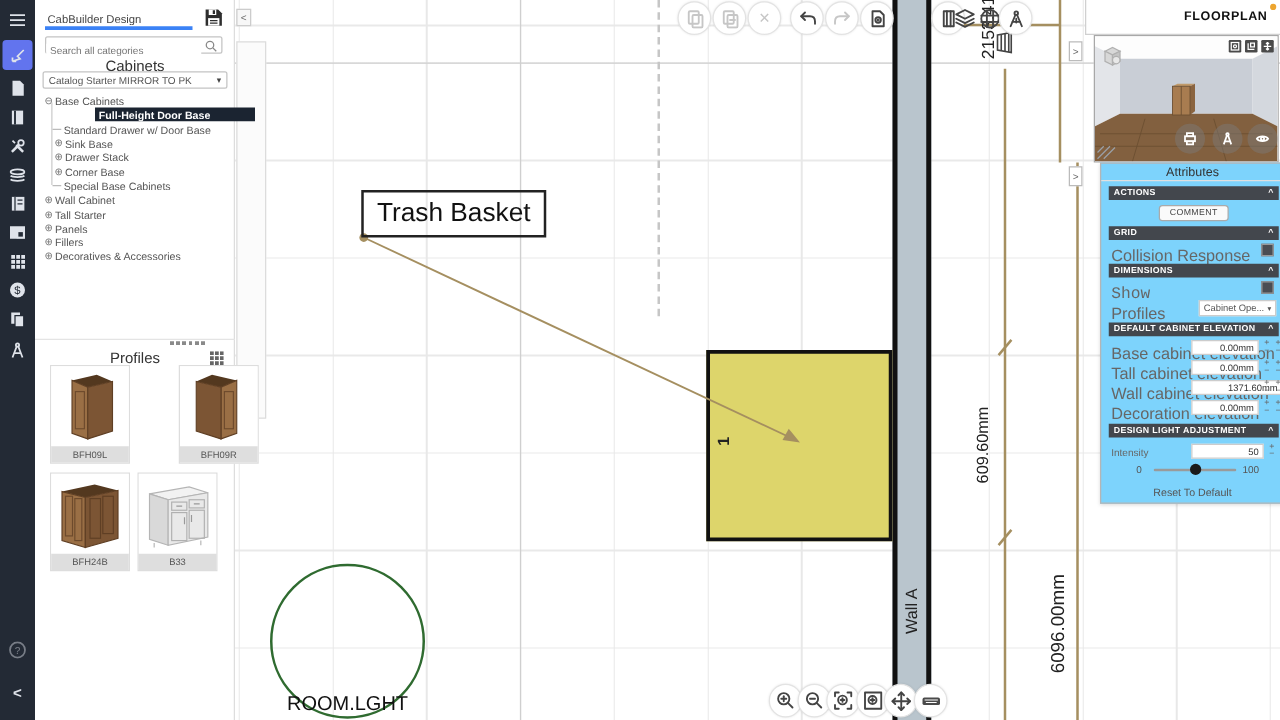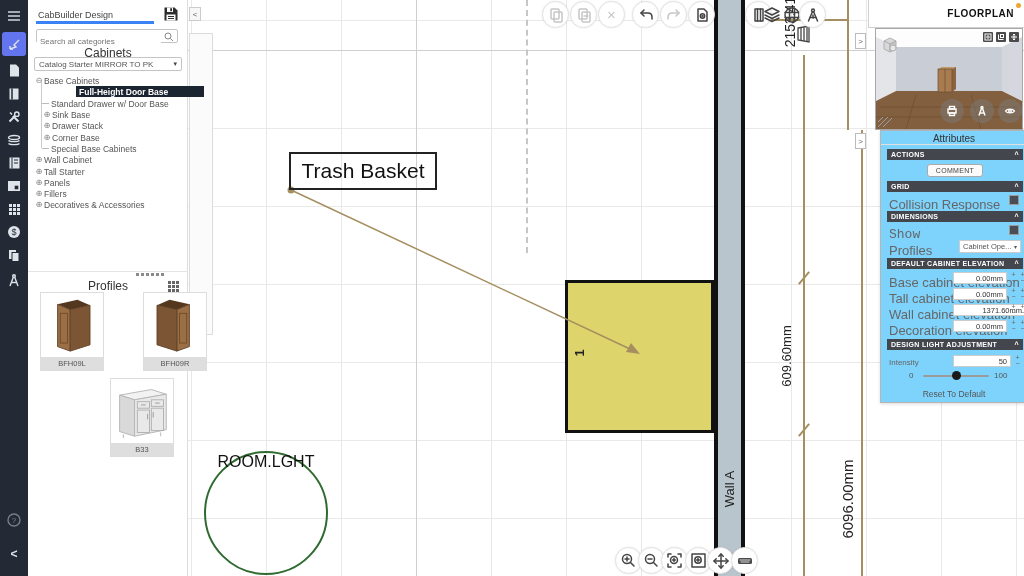--- a/index.html
+++ b/index.html
@@ -39,21 +39,21 @@
       repeating-linear-gradient(to right,#e8e8e8 0 1px,transparent 1px 75px),
       repeating-linear-gradient(to bottom,#e9e9e9 0 1px,transparent 1px 78px);
     background-repeat:no-repeat,no-repeat,repeat,repeat;
     background-size:1px 100%,100% 1px,auto,auto;
     background-position:228px 0,0 50px,3px 0,0 50px;}
   #dashline{left:526px;top:0;width:0;height:253px;border-left:2px dashed #c6c6c6;}
   #wall{left:714px;top:0;width:31px;height:576px;background:#b9c5cd;border-left:4px solid #111;border-right:4px solid #111;z-index:5;}
   #cab{left:565px;top:280px;width:149px;height:153px;background:#ddd56b;border:3px solid #111;z-index:6;}
   .rot{position:absolute;white-space:nowrap;transform:translate(-50%,-50%) rotate(-90deg);color:#222;z-index:7;}
   #trash-box{left:289px;top:152px;width:148px;height:38px;border:2px solid #222;background:transparent;display:flex;align-items:center;justify-content:center;font-size:21px;color:#111;z-index:8;}
-  #room-circle{left:204px;top:451px;width:124px;height:124px;border:2.5px solid #2f6b30;border-radius:50%;display:flex;align-items:flex-start;justify-content:center;font-size:16px;color:#111;background:transparent;z-index:8;}
+  #room-circle{left:216px;top:451px;width:124px;height:124px;border:2.5px solid #2f6b30;border-radius:50%;display:flex;align-items:flex-end;justify-content:center;font-size:16px;color:#111;background:transparent;z-index:8;}
   .tanline{position:absolute;background:#a58f60;z-index:4;}
   .tick{position:absolute;width:16px;height:2px;background:#a58f60;transform:rotate(-50deg);z-index:4;}
 
   
   .cbtn{position:absolute;width:27px;height:27px;border-radius:50%;background:#fff;border:1px solid #e3e3e3;box-shadow:0 0 2px rgba(0,0,0,.10);display:flex;align-items:center;justify-content:center;z-index:10;}
   .cbtn svg{stroke:#444;fill:none;stroke-width:1.5;stroke-linecap:round;stroke-linejoin:round;}
   .cbtn.dis svg{stroke:#c6c6c6;}
   .cbtn.dis{color:#c6c6c6;}
   .xglyph{font-size:15px;line-height:1;}
 
@@ -658,20 +658,34 @@
             <g transform="scale(-1,1) translate(-60,0)">
               <polygon points="14,10 36,5 50,11 28,16" fill="#53381f"></polygon>
               <polygon points="14,10 28,16 28,62 14,57" fill="#9a6f45" stroke="#5f3f24" stroke-width="1"></polygon>
               <polygon points="28,16 50,11 50,55 28,62" fill="#7c5534" stroke="#5f3f24" stroke-width="1"></polygon>
               <rect x="17" y="20" width="8" height="33" fill="none" stroke="#6d4a2c" stroke-width="1"></rect>
             </g>
           </svg>
       </div>
       <div class="prod-lbl">BFH09R</div>
     </div>
+    <div class="prod-card" style="left:12px;top:378px;">
+      <div class="prod-img">
+        <svg width="56" height="62" viewBox="0 0 60 66">
+            <polygon points="6,14 34,8 54,13 26,19" fill="#53381f"></polygon>
+            <polygon points="6,14 26,19 26,62 6,56" fill="#9a6f45" stroke="#5f3f24" stroke-width="1"></polygon>
+            <polygon points="26,19 54,13 54,54 26,62" fill="#7c5534" stroke="#5f3f24" stroke-width="1"></polygon>
+            <rect x="9" y="18" width="6" height="34" fill="none" stroke="#6d4a2c" stroke-width="1"></rect>
+            <rect x="17" y="20" width="6" height="36" fill="none" stroke="#6d4a2c" stroke-width="1"></rect>
+            <rect x="30" y="20" width="9" height="34" fill="none" stroke="#5f3f24" stroke-width="1"></rect>
+            <rect x="41" y="18" width="9" height="32" fill="none" stroke="#5f3f24" stroke-width="1"></rect>
+          </svg>
+      </div>
+      <div class="prod-lbl">BFH24B</div>
+    </div>
     <div class="prod-card" style="left:82px;top:378px;">
       <div class="prod-img">
         <svg width="56" height="62" viewBox="0 0 60 66">
             <polygon points="6,16 40,10 56,15 22,21" fill="#f2f2f2" stroke="#b5b5b5" stroke-width="1"></polygon>
             <polygon points="6,16 22,21 22,60 6,55" fill="#d9d9d9" stroke="#b5b5b5" stroke-width="1"></polygon>
             <polygon points="22,21 56,15 56,53 22,60" fill="#e9e9e9" stroke="#b5b5b5" stroke-width="1"></polygon>
             <rect x="25" y="23" width="13" height="7" fill="none" stroke="#b0b0b0"></rect>
             <rect x="40" y="21" width="13" height="7" fill="none" stroke="#b0b0b0"></rect>
             <line x1="29" y1="26.5" x2="34" y2="26.5" stroke="#999"></line>
             <line x1="44" y1="24.5" x2="49" y2="24.5" stroke="#999"></line>

